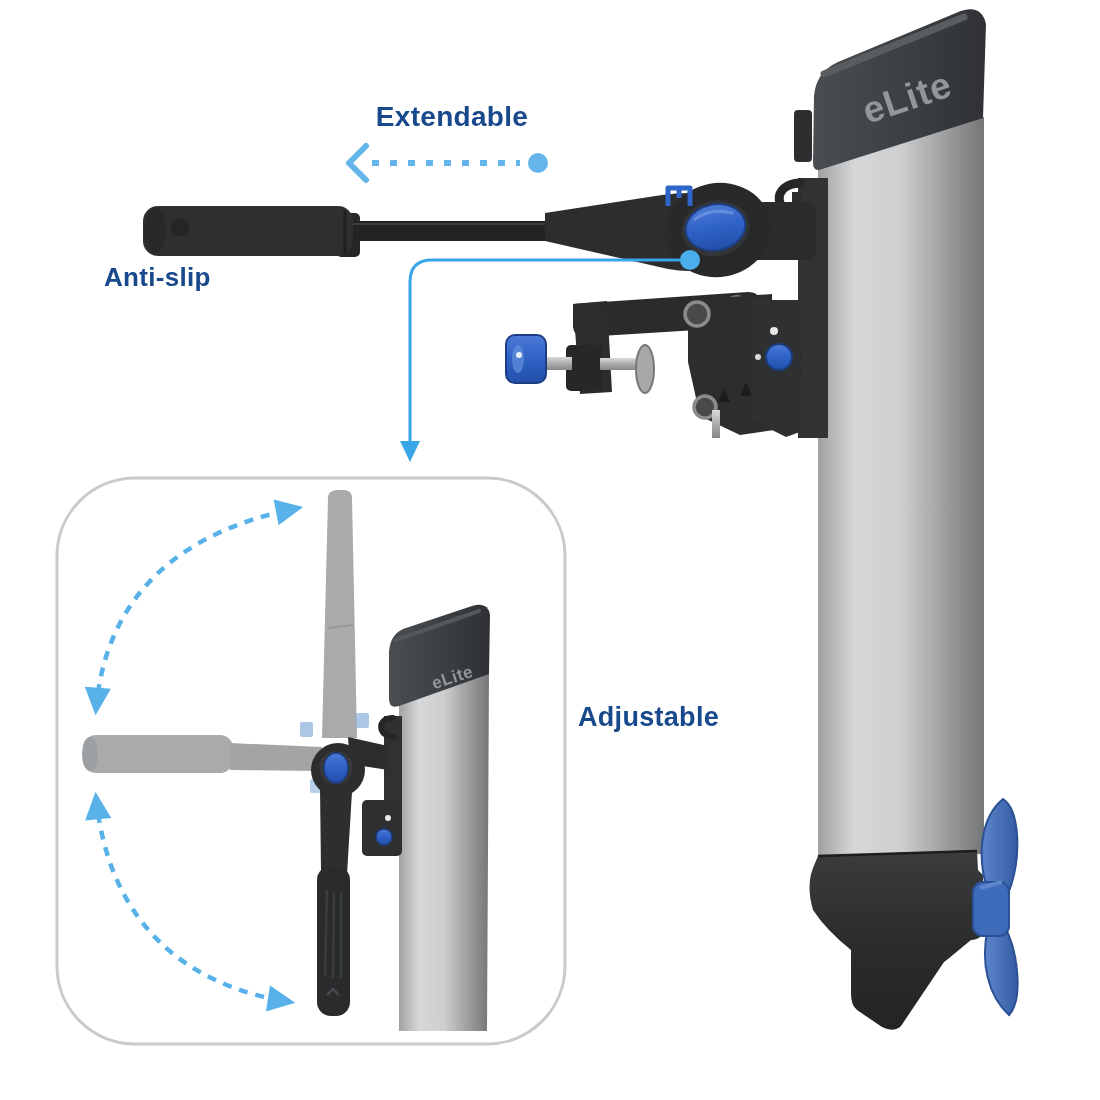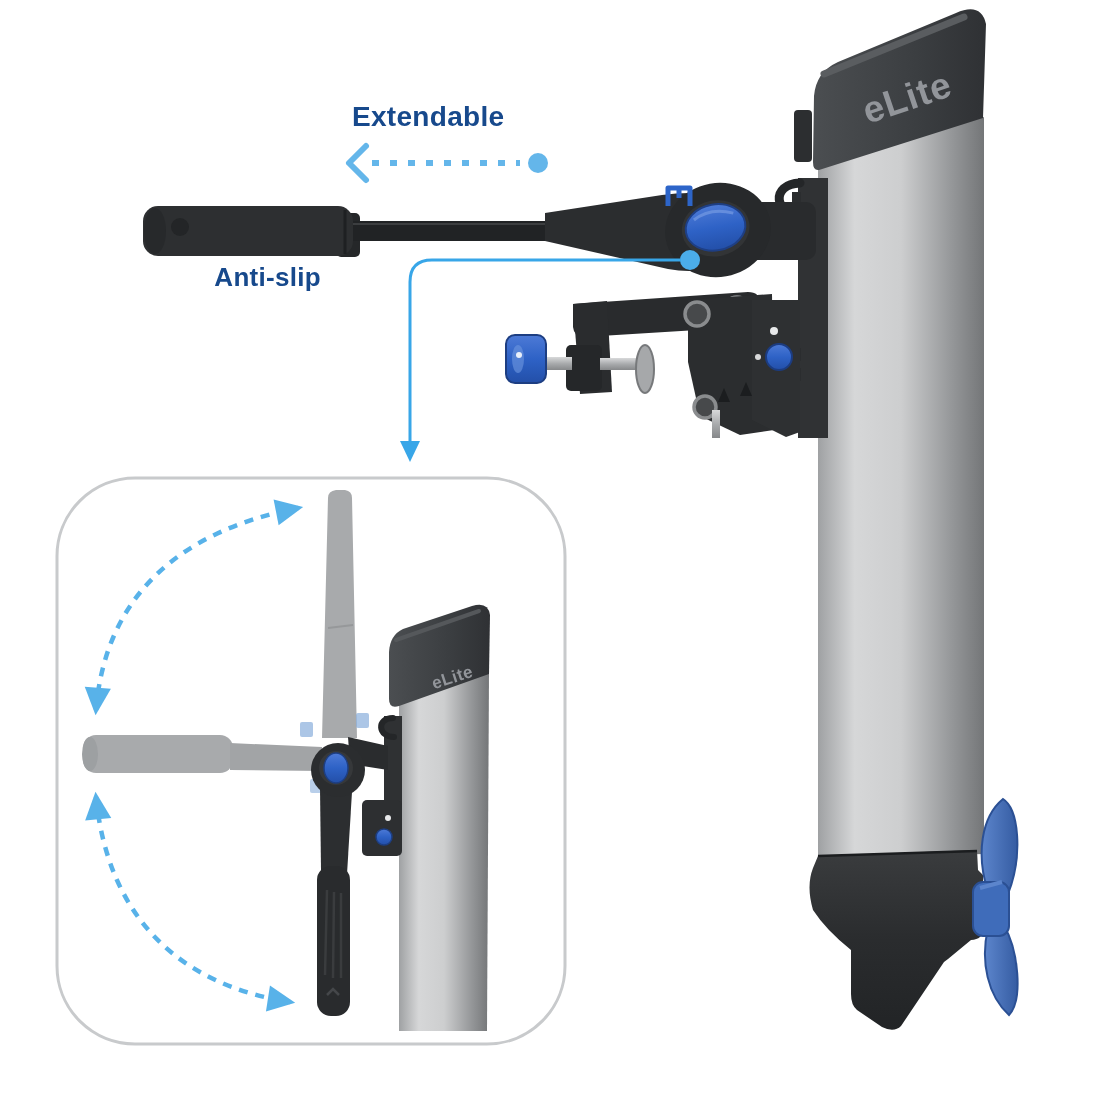--- a/index.html
+++ b/index.html
@@ -1,22 +1,22 @@
 <!DOCTYPE html>
 <html><head>
 <meta charset="utf-8">
 <style>
   html,body{margin:0;padding:0;background:#ffffff;}
   .scene{position:relative;width:1100px;height:1100px;background:#ffffff;overflow:hidden;
          font-family:"Liberation Sans",sans-serif;}
   .scene svg{position:absolute;left:0;top:0;}
   .label{position:absolute;color:#17498C;font-weight:600;letter-spacing:.3px;}
   .label span{display:block;}
-  #extendable-label{left:352px;top:101px;width:200px;text-align:left;font-size:28px;}
-  #anti-slip-label{left:97px;top:261px;width:224px;text-align:right;font-size:26px;line-height:33px;}
+  #extendable-label{left:352px;top:101px;width:200px;text-align:center;font-size:28px;}
+  #anti-slip-label{left:104px;top:261px;width:224px;text-align:left;font-size:26px;line-height:33px;}
   #fixed-angle-label{left:578px;top:700px;width:180px;text-align:left;font-size:27px;line-height:35px;}
   .svgtext{font-family:"Liberation Sans",sans-serif;}
 </style>
 </head>
 <body>
 
 <div class="scene">
 
 <svg width="1100" height="1100" viewBox="0 0 1100 1100">
   <defs>
@@ -188,15 +188,16 @@
 
 <div class="label" id="extendable-label">
   <span>Extendable</span>
 </div>
 
 <div class="label" id="anti-slip-label">
   <span>Anti-slip</span>
 </div>
 
 <div class="label" id="fixed-angle-label">
+  <span>Adjustable</span>
 </div>
 
 </div>
 
 </body></html>

